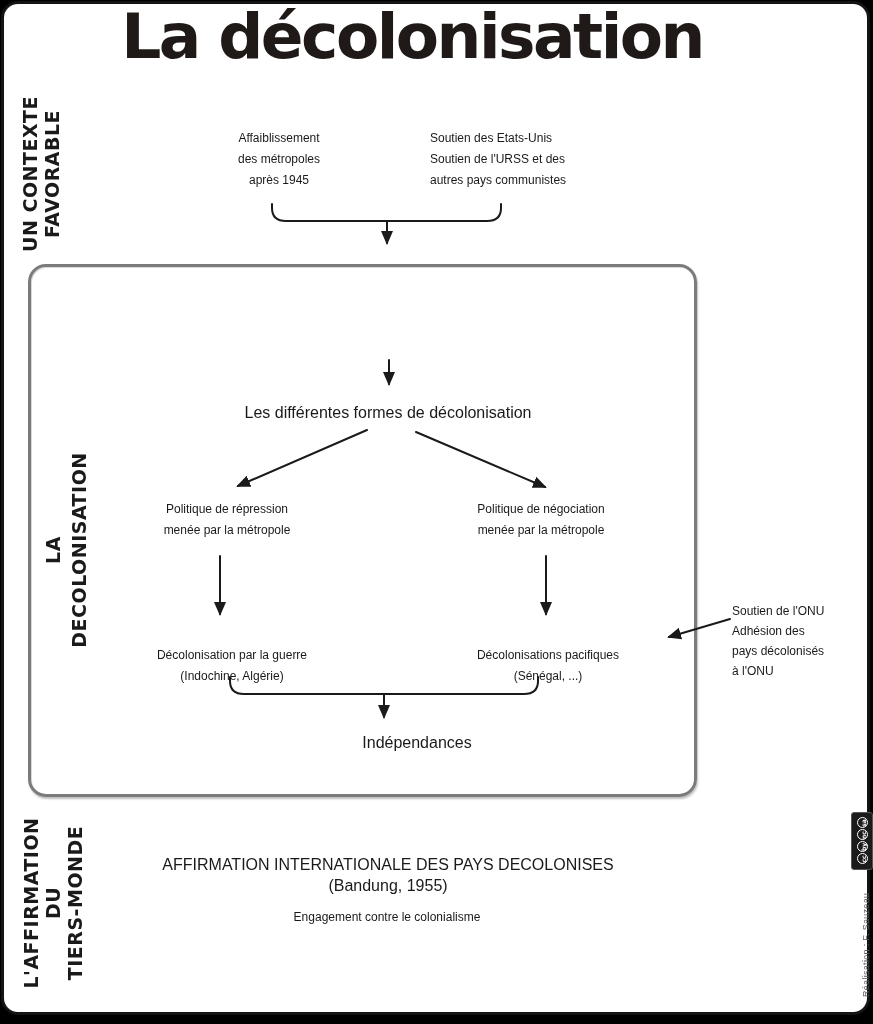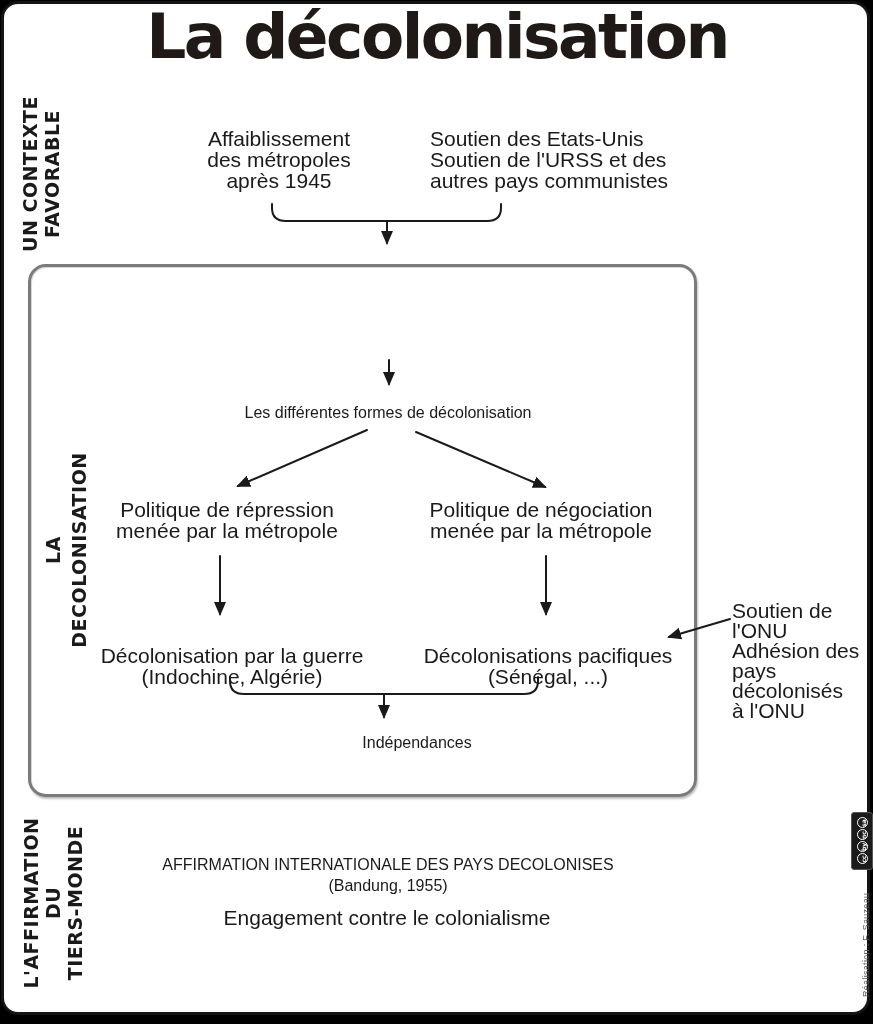--- a/index.html
+++ b/index.html
@@ -1,21 +1,21 @@
 <!DOCTYPE html>
 <html><head>
 <meta charset="utf-8">
 <style>
   html,body{margin:0;padding:0;background:#000;}
   .canvas{position:relative;width:873px;height:1024px;background:#000;overflow:hidden;
           font-family:"Liberation Sans",sans-serif;color:#1a1a1a;}
   .page{position:absolute;left:1px;top:1px;width:863px;height:1008px;background:#fff;
         border:3px solid #141414;border-radius:17px;}
   .abs{position:absolute;}
-  .txt{white-space:pre-line;font-size:21px;line-height:21px;color:#1a1a1a;}
+  .txt{white-space:pre-line;font-size:12px;line-height:21px;color:#1a1a1a;}
   .ctr{transform:translateX(-50%);text-align:center;}
   .title{font-family:"DejaVu Sans",sans-serif;font-weight:bold;font-size:63px;
          letter-spacing:-2.5px;white-space:nowrap;color:#1f1a17;}
   .side-label{font-family:"DejaVu Sans",sans-serif;font-weight:bold;font-size:19px;
               line-height:22px;letter-spacing:.5px;text-align:center;white-space:pre-line;
               transform:rotate(-90deg);}
   .inner-box{left:28px;top:264px;width:663px;height:527px;border:3px solid #7b7b7b;
              border-radius:18px;box-shadow:1px 2px 2px rgba(0,0,0,.25), inset 1px 1px 0 rgba(0,0,0,.15);
              background:transparent;}
   svg.connectors{position:absolute;left:0;top:0;width:873px;height:1024px;pointer-events:none;}
@@ -27,21 +27,21 @@
              font-size:6px;line-height:11px;text-align:center;font-weight:bold;
              font-family:"DejaVu Sans",sans-serif;box-sizing:border-box;}
   .caps{font-size:16px;}
 </style>
 </head>
 <body>
 
 <div class="canvas">
   <div class="page"></div>
 
-  <div class="abs title ctr" style="left:437px;top:0px;">La décolonisation</div>
+  <div class="abs title ctr" style="left:412px;top:0px;">La décolonisation</div>
 
   <div class="abs side-label" style="left:-39px;top:152px;width:160px;height:44px;">UN CONTEXTE
 FAVORABLE</div>
   <div class="abs side-label" style="left:-57px;top:537px;width:220px;height:26px;line-height:26px;">LA DECOLONISATION</div>
   <div class="abs side-label" style="left:-58px;top:881px;width:200px;height:44px;">L'AFFIRMATION DU
 TIERS-MONDE</div>
 
   <div class="abs txt ctr" style="left:279px;top:128px;">Affaiblissement
 des métropoles
 après 1945</div>

